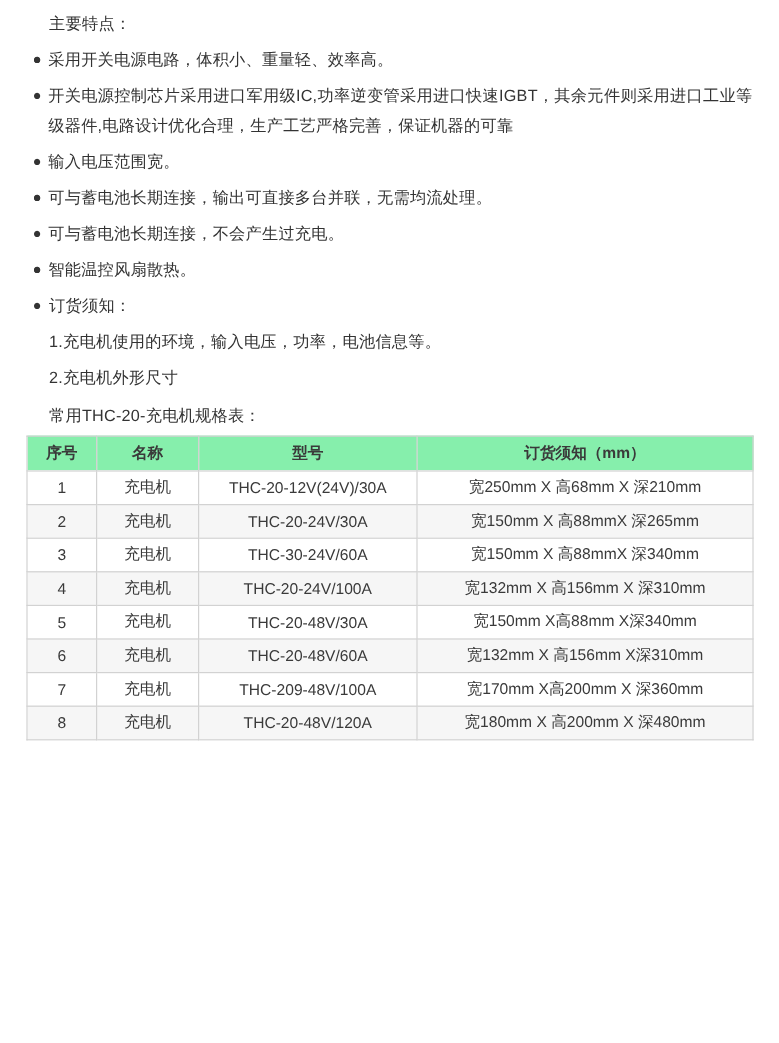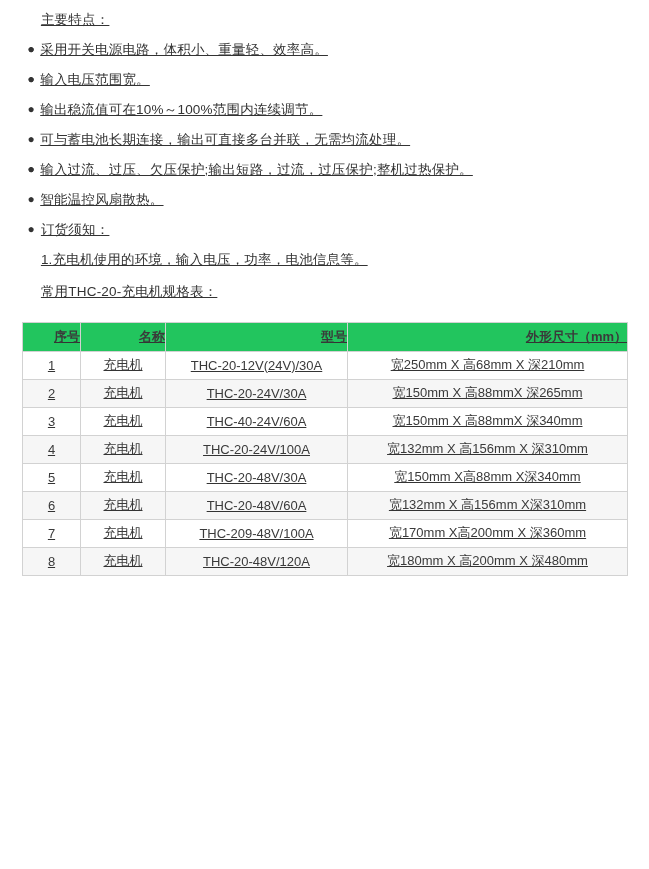--- a/index.html
+++ b/index.html
@@ -14,21 +14,20 @@
     color: #333333;
     font-size: 13.5px;
     overflow: hidden;
   }
   .page {
     position: relative;
     width: 649px;
     height: 869px;
     box-sizing: border-box;
     padding: 8px 22px 0 22px;
-    text-decoration: underline;
   }
   .para {
     line-height: 1.85;
     margin: 0 0 5px 0;
     text-align: justify;
     letter-spacing: 0.2px;
   }
   .heading {
     text-indent: 1.4em;
   }
@@ -43,108 +42,108 @@
     top: 0;
     font-size: 12px;
     line-height: 1.95;
   }
   .numbered {
     text-indent: 1.4em;
   }
   .tbl-caption {
     text-indent: 1.4em;
     margin-top: 7px;
-    margin-bottom: 17px;
+    margin-bottom: 3px;
   }
   table.spec {
     border-collapse: collapse;
     width: 605px;
     margin: 0 auto;
     font-size: 13px;
     table-layout: fixed;
   }
   table.spec th, table.spec td {
     border: 1px solid #d2d2d2;
     text-align: center;
     color: #3a3a3a;
     padding: 0;
     height: 27px;
     vertical-align: middle;
   }
   table.spec thead th {
-    background: #22c55e;
+    background: #86efac;
     font-weight: bold;
     height: 28px;
-    text-align: right;
   }
   table.spec tbody tr:nth-child(odd) td {
     background: #ffffff;
   }
   table.spec tbody tr:nth-child(even) td {
     background: #f6f6f6;
   }
   .col-no { width: 58px; }
   .col-name { width: 85px; }
   .col-model { width: 182px; }
   .col-dim { width: 280px; }
 </style>
 </head>
 <body>
 
 <div class="page">
   <div id="body-text">
       <div class="para heading">主要特点：</div>
       <div class="para bullet"><span class="dot">●</span></div>
       <div class="para bullet"><span class="dot">●</span><span>采用开关电源电路，体积小、重量轻、效率高。</span></div>
+      <div class="para bullet"><span class="dot">●</span><span>开关电源控制芯片采用进口军用级IC,功率逆变管采用进口快速IGBT，其余元件则采用进口工业等级器件,电路设计优化合理，生产工艺严格完善，保证机器的可靠</span></div>
+      <div class="para bullet"><span class="dot">●</span><span>输入电压范围宽。</span></div>
       <div class="para bullet"><span class="dot">●</span></div>
-      <div class="para bullet"><span class="dot">●</span><span>输入电压范围宽。</span></div>
-      <div class="para bullet"><span class="dot">●</span><span>输出稳流值可在10%～100%范围内连续调节。</span></div>
       <div class="para bullet"><span class="dot">●</span><span>可与蓄电池长期连接，输出可直接多台并联，无需均流处理。</span></div>
+      <div class="para bullet"><span class="dot">●</span><span>可与蓄电池长期连接，不会产生过充电。</span></div>
       <div class="para bullet"><span class="dot">●</span></div>
-      <div class="para bullet"><span class="dot">●</span><span>输入过流、过压、欠压保护;输出短路，过流，过压保护;整机过热保护。</span></div>
       <div class="para bullet"><span class="dot">●</span><span>智能温控风扇散热。</span></div>
       <div class="para bullet"><span class="dot">●</span></div>
       <div class="para heading">订货须知：</div>
       <div class="para numbered">1.充电机使用的环境，输入电压，功率，电池信息等。</div>
+      <div class="para numbered">2.充电机外形尺寸</div>
     </div>
 
   <div class="para tbl-caption">常用THC-20-充电机规格表：</div>
 
   <table class="spec">
     <colgroup>
       <col class="col-no">
       <col class="col-name">
       <col class="col-model">
       <col class="col-dim">
     </colgroup>
     <thead>
       <tr>
         <th>序号</th>
         <th>名称</th>
         <th>型号</th>
-        <th>外形尺寸（mm）</th>
+        <th>订货须知（mm）</th>
       </tr>
     </thead>
     <tbody id="table-body">
         <tr>
           <td>1</td>
           <td>充电机</td>
           <td>THC-20-12V(24V)/30A</td>
           <td>宽250mm X 高68mm X 深210mm</td>
         </tr>
         <tr>
           <td>2</td>
           <td>充电机</td>
           <td>THC-20-24V/30A</td>
           <td>宽150mm X 高88mmX 深265mm</td>
         </tr>
         <tr>
           <td>3</td>
           <td>充电机</td>
-          <td>THC-40-24V/60A</td>
+          <td>THC-30-24V/60A</td>
           <td>宽150mm X 高88mmX 深340mm</td>
         </tr>
         <tr>
           <td>4</td>
           <td>充电机</td>
           <td>THC-20-24V/100A</td>
           <td>宽132mm X 高156mm X 深310mm</td>
         </tr>
         <tr>
           <td>5</td>

